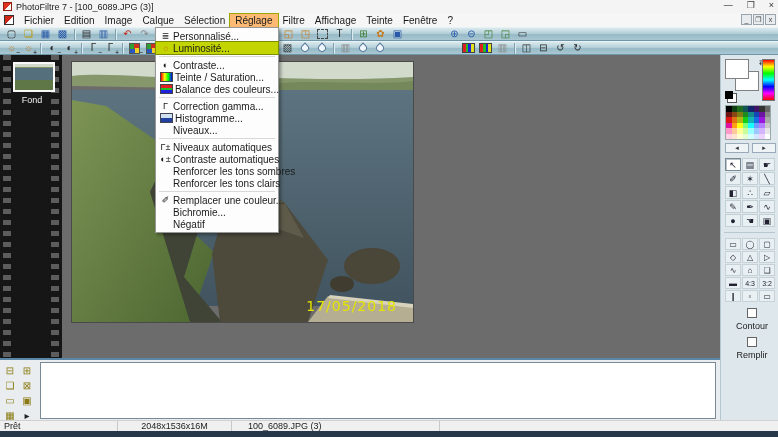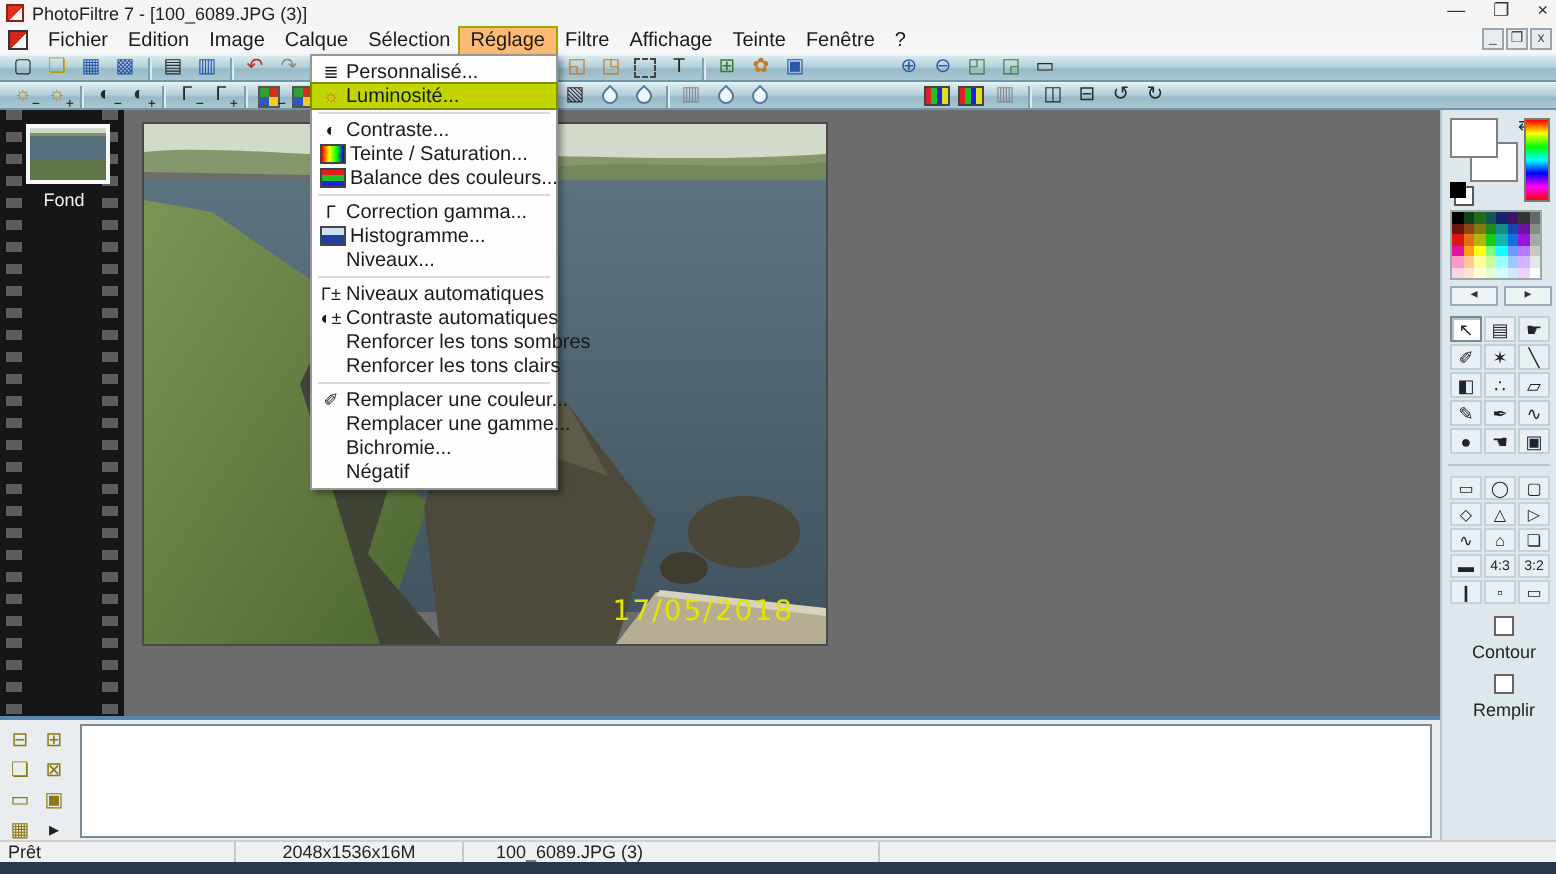--- a/index.html
+++ b/index.html
@@ -506,24 +506,20 @@
       <i class="mic"></i>
       <span class="mil">Renforcer les tons clairs</span>
     </div>
     <div class="msep"></div>
     <div class="mi">
       <i class="mic">✐</i>
       <span class="mil">Remplacer une couleur...</span>
     </div>
     <div class="mi">
       <i class="mic"></i>
-      <span class="mil">Remplacer une gamme...</span>
-    </div>
-    <div class="mi">
-      <i class="mic"></i>
       <span class="mil">Bichromie...</span>
     </div>
     <div class="mi">
       <i class="mic"></i>
       <span class="mil">Négatif</span>
     </div>
   </div>
 
 </div>
 

